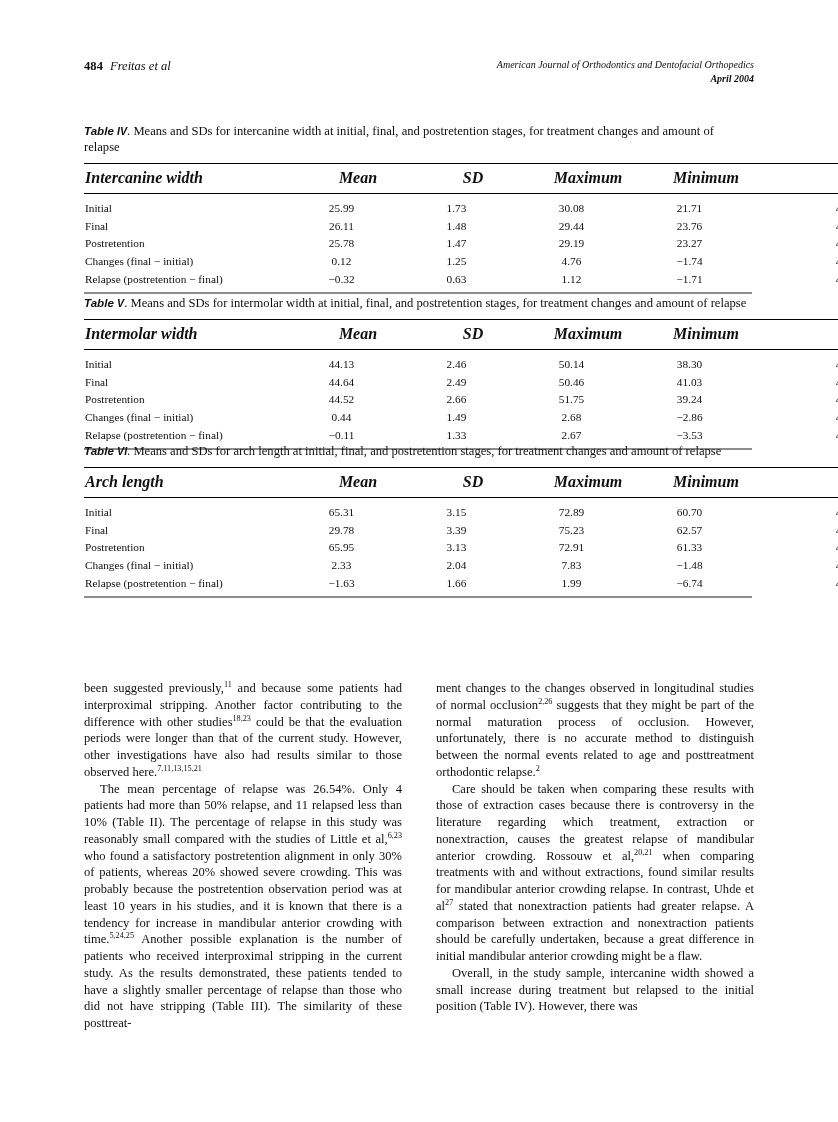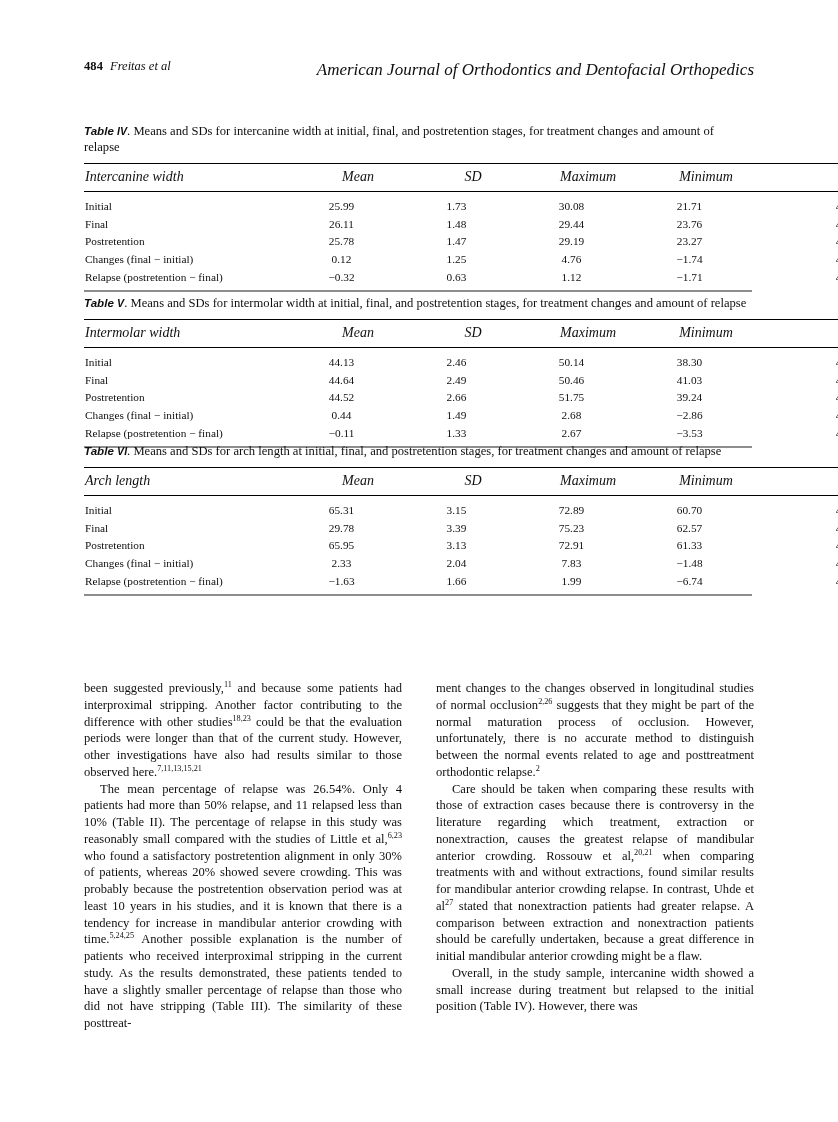--- a/index.html
+++ b/index.html
@@ -44,21 +44,21 @@
     font-style: normal;
     margin-right: 7px;
     letter-spacing: .1px;
   }
   .runhead-author {
     font-style: italic;
   }
   .runhead-right {
     text-align: right;
     font-style: italic;
-    font-size: 17px;
+    font-size: 10px;
     line-height: 1.38;
     white-space: nowrap;
   }
   .runhead-right .issue { font-weight: bold; font-style: italic; display:block; }
 
   
   .table-block {
     position: absolute;
     left: 84px;
     width: 668px;
@@ -88,23 +88,23 @@
     font-size: 11.2px;
   }
   table.data col.c-label { width: 215px; }
   table.data col.c-mean  { width: 118px; }
   table.data col.c-sd    { width: 112px; }
   table.data col.c-max   { width: 118px; }
   table.data col.c-min   { width: 118px; }
   table.data col.c-n     { width: 87px; }
 
   table.data thead th {
-    font-weight: normal;
+    font-weight: bold;
     font-style: italic;
-    font-size: 14px;
+    font-size: 16px;
     padding: 5px 0 6px 0;
     border-top: 1.4px solid #000;
     border-bottom: 1.4px solid #000;
     text-align: center;
     white-space: nowrap;
   }
   table.data thead th.h-label { text-align: left; padding-left: 1px; }
   table.data thead th.h-n { text-align: right; padding-right: 5px; }
 
   table.data tbody td {
@@ -161,20 +161,21 @@
 <body>
 
 <div class="page">
 
   <div class="runhead">
     <div class="runhead-left">
       <span class="folio">484</span><span class="runhead-author">Freitas et al</span>
     </div>
     <div class="runhead-right">
       <span>American Journal of Orthodontics and Dentofacial Orthopedics</span>
+      <span class="issue">April 2004</span>
     </div>
   </div>
 
   <div id="tables-host">
       <div class="table-block" id="table-4">
         <p class="tbl-caption"><span class="tbl-num">Table <span class="rom">IV</span></span><span>. Means and SDs for intercanine width at initial, final, and postretention stages, for treatment changes and amount of relapse</span></p>
         <table class="data">
           <colgroup>
             <col class="c-label">
             <col class="c-mean">

